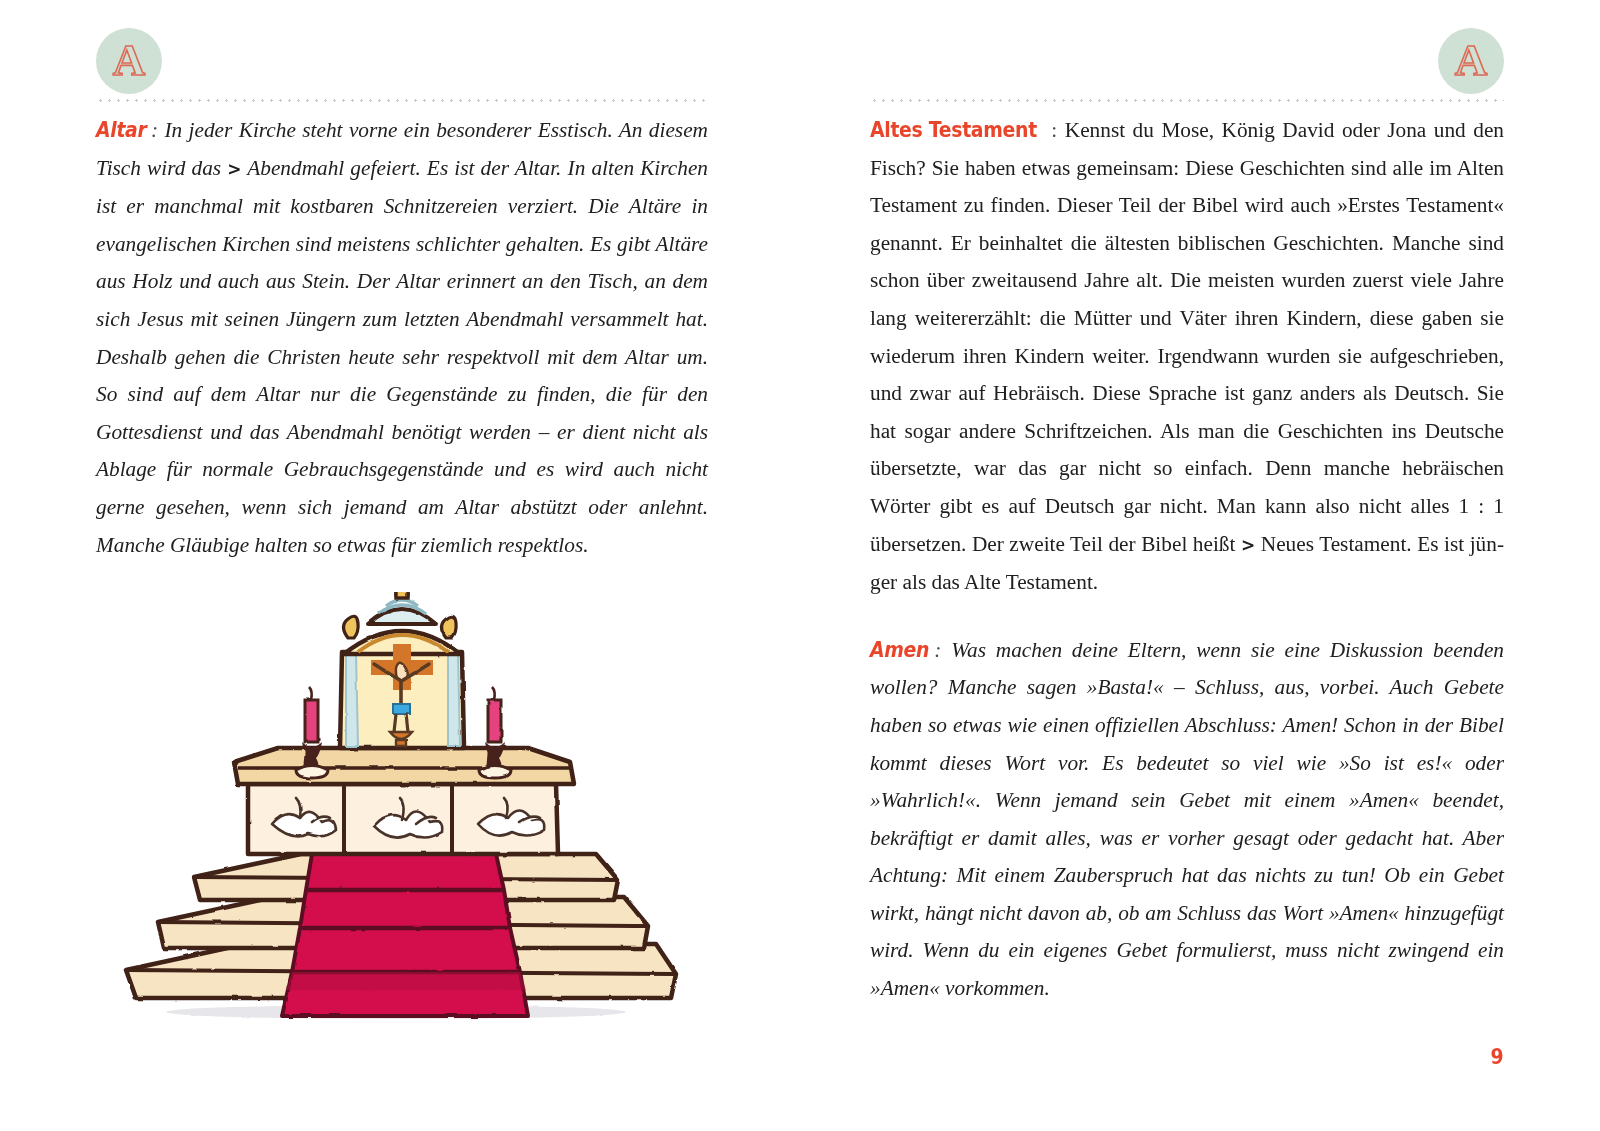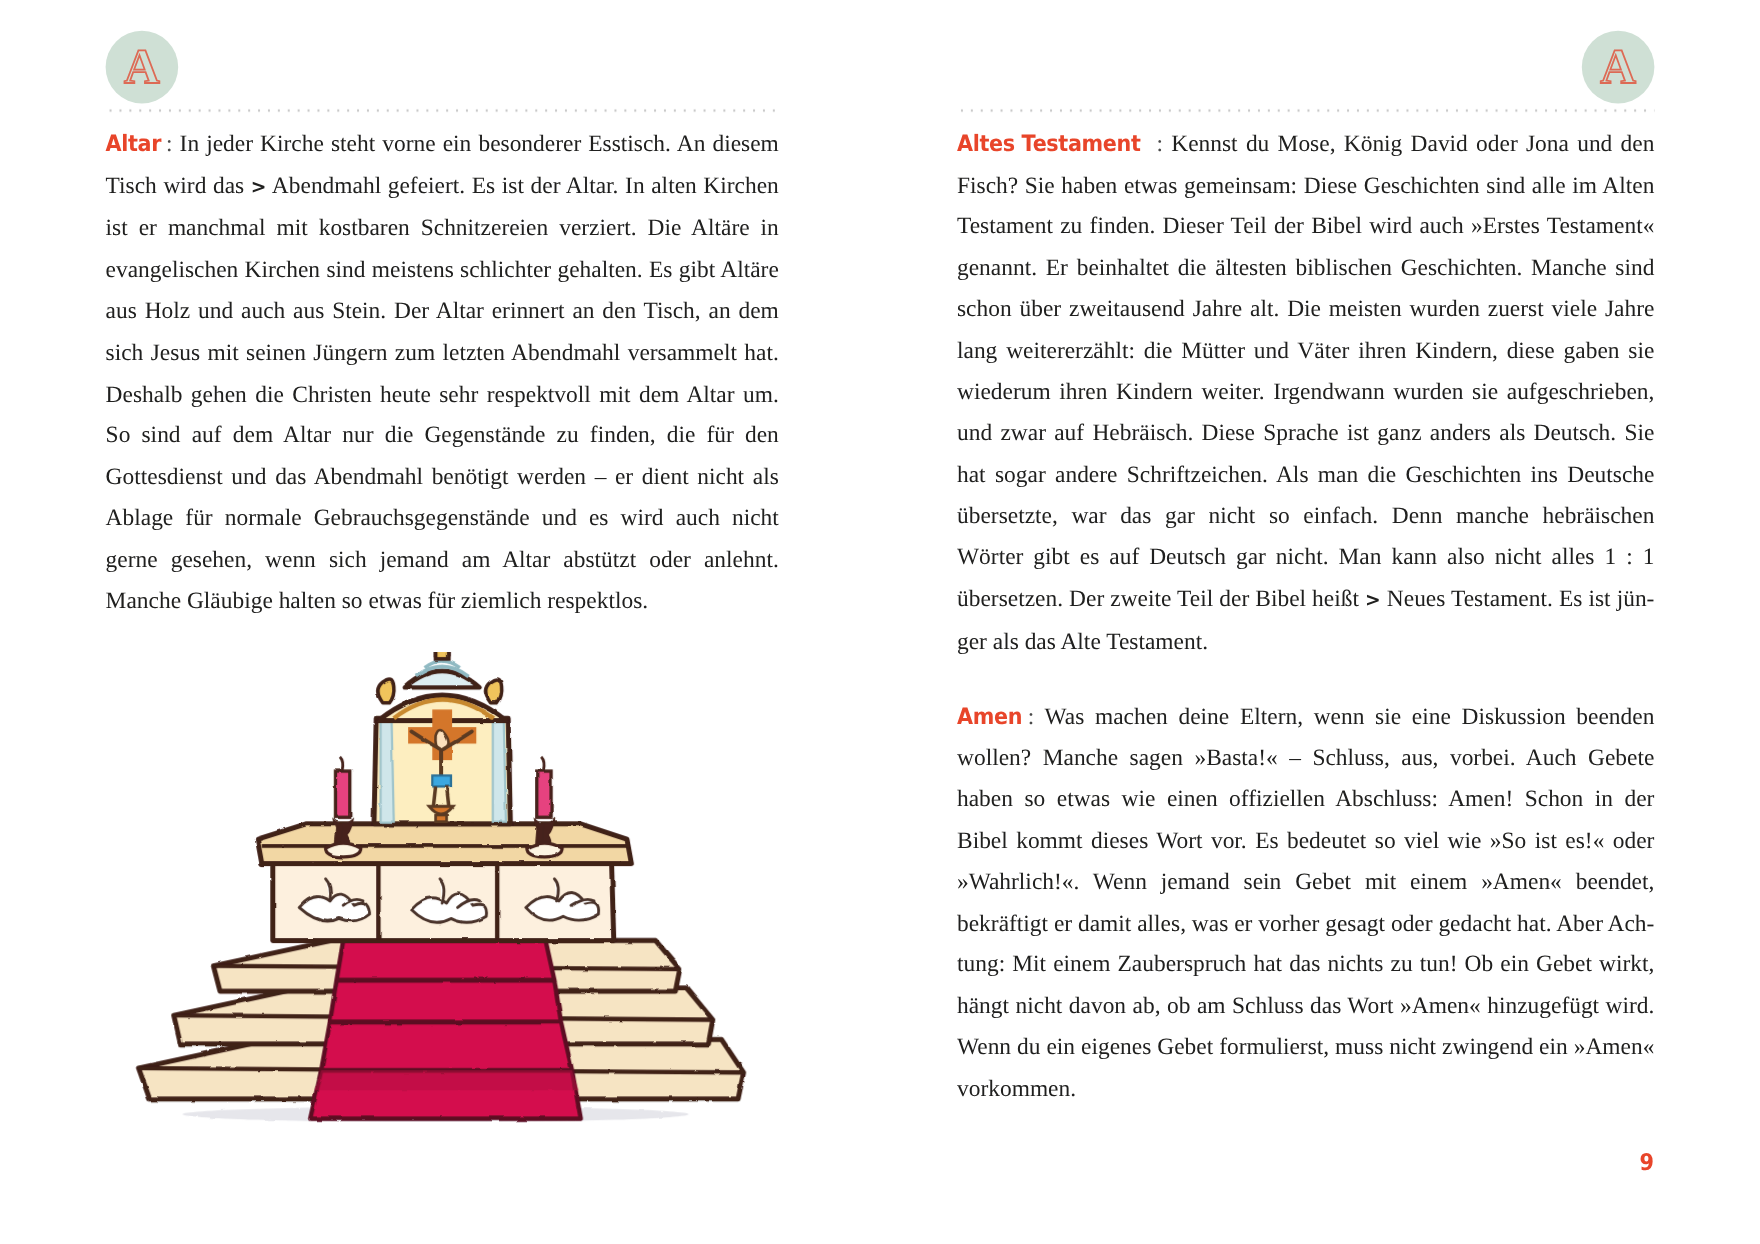--- a/index.html
+++ b/index.html
@@ -77,21 +77,21 @@
   
   .col-body {
     font-size: 21.3px;
     line-height: 37.6px;
     text-align: justify;
     text-justify: inter-word;
     hyphens: manual;
     color: #20201f;
   }
   .entry { margin: 0 0 30px 0; }
-  .entry:last-of-type { margin-bottom: 0; }
+  .entry:last-of-type { margin-bottom: 0; font-style: italic; }
 
   .headword {
     font-family: "DejaVu Sans", "Liberation Sans", sans-serif;
     font-weight: 700;
     font-size: 20.5px;
     letter-spacing: -0.35px;
     color: #e8452a;
     transform: scaleX(0.92);
     transform-origin: left center;
     display: inline-block;

